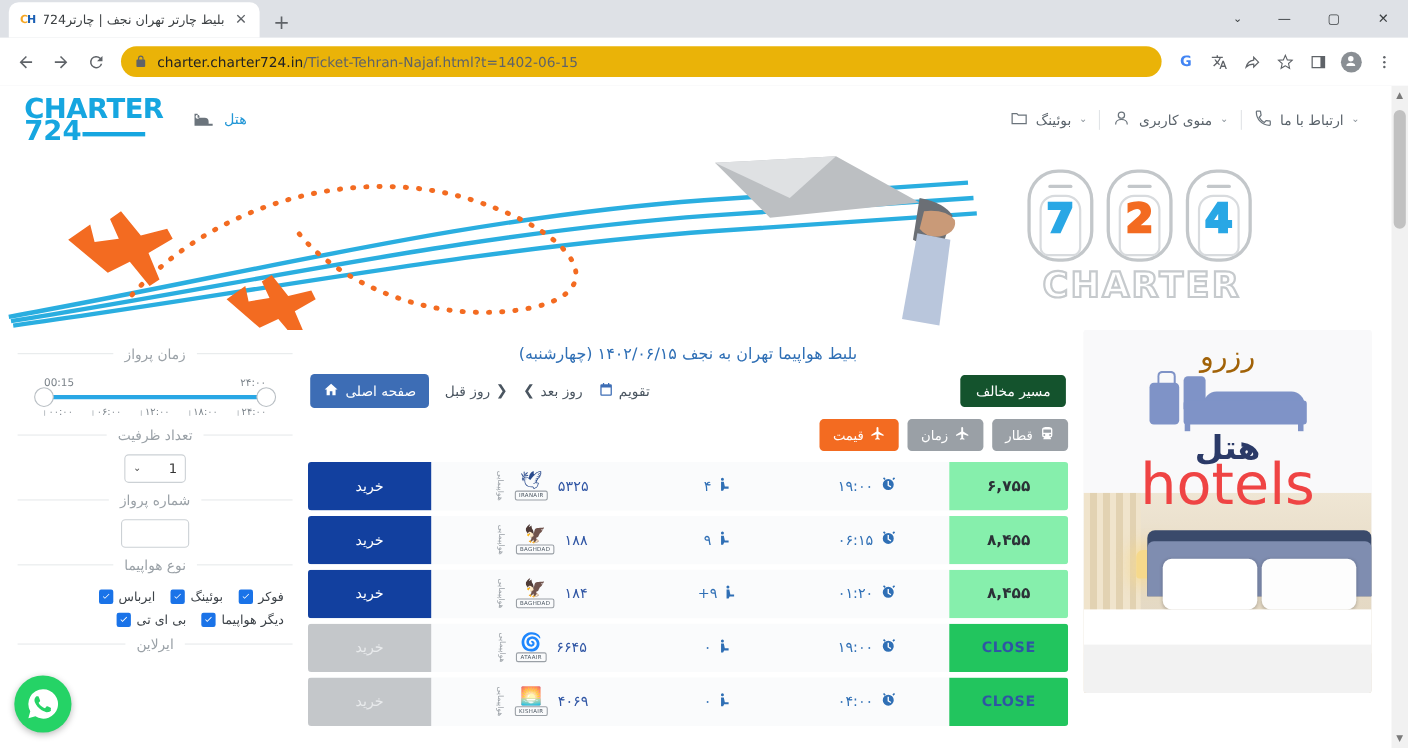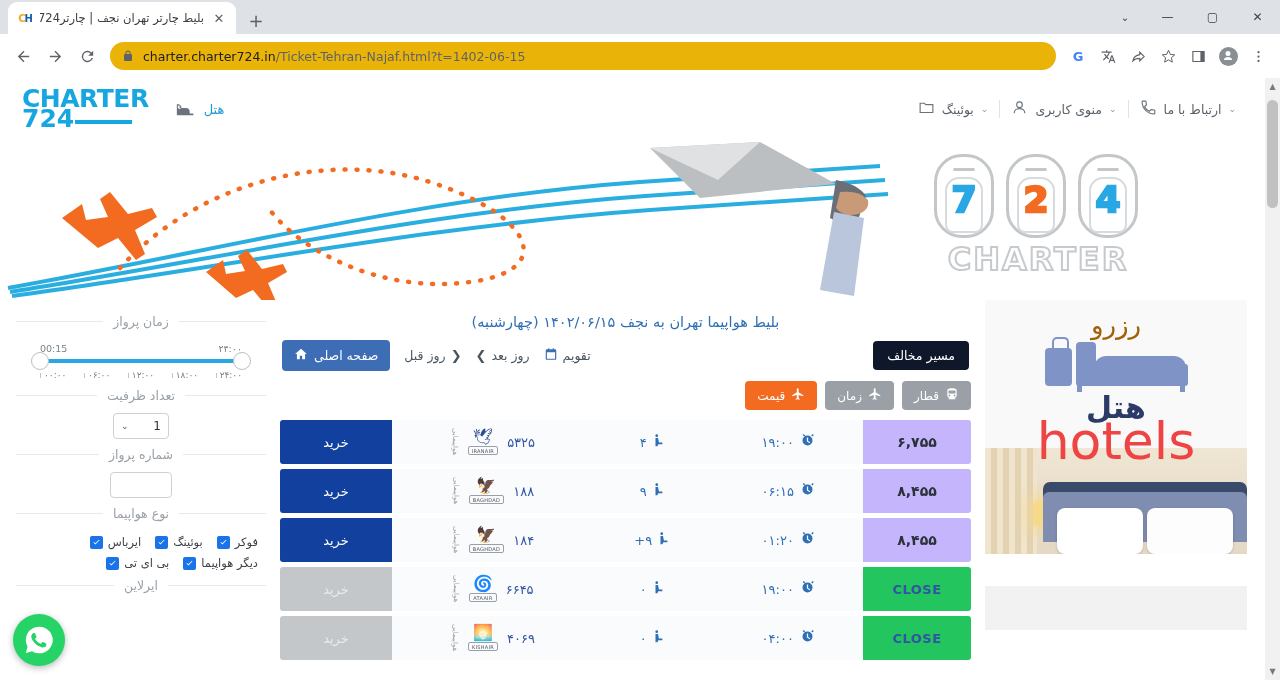--- a/index.html
+++ b/index.html
@@ -142,37 +142,37 @@
   .res-bar { display:flex; align-items:center; justify-content:space-between; padding: 2px 2px 10px; }
   .res-bar-right { display:flex; align-items:center; gap:14px; }
   .btn-home {
     background:#3d6db5; color:#fff; font-size:12.5px; border-radius:4px;
     padding: 7px 12px; display:flex; align-items:center; gap:6px; white-space:nowrap;
   }
   .btn-home svg { width:14px; height:14px; fill:#fff; }
   .lnk { color:#4a5560; font-size:12.5px; display:flex; align-items:center; gap:5px; white-space:nowrap; }
   .lnk .ar { color:#4a5560; font-size:13px; }
   .lnk svg { width:14px; height:14px; fill:#3d6db5; }
-  .btn-rev { background:#0f172a; color:#fff; font-size:12.5px; border-radius:4px; padding: 7px 14px; white-space:nowrap; }
+  .btn-rev { background:#14532d; color:#fff; font-size:12.5px; border-radius:4px; padding: 7px 14px; white-space:nowrap; }
 
   .sortbar { display:flex; justify-content:flex-start; gap:8px; padding: 0 0 10px 0; }
   .sortbtn {
     display:flex; align-items:center; gap:6px; border-radius:4px;
     padding: 6px 12px; font-size:12px; color:#fff; background:#9aa0a6; white-space:nowrap;
   }
   .sortbtn.active { background:#f36b21; }
   .sortbtn svg { width:14px; height:14px; fill:#fff; }
 
   
   .frow {
     display:flex; align-items:stretch; height:44px; margin-bottom:5px;
     background:#fafbfc; border-radius:3px; overflow:hidden;
   }
   .f-price {
-    width:108px; flex:0 0 108px; background:#c4b5fd; color:#2b3137;
+    width:108px; flex:0 0 108px; background:#86efac; color:#2b3137;
     display:flex; align-items:center; justify-content:center;
     font-size:14px; font-weight:bold;
   }
   .f-price.closed { background:#22c55e; color:#2f55a4; font-size:13px; letter-spacing:0.5px; direction:ltr; }
   .f-time { flex:1; display:flex; align-items:center; justify-content:center; gap:6px; color:#2f6fb5; font-size:13px; }
   .f-time svg { width:15px; height:15px; fill:#2f6fb5; }
   .f-seat { flex:0.8; display:flex; align-items:center; justify-content:center; gap:6px; color:#2f6fb5; font-size:13px; }
   .f-seat svg { width:15px; height:17px; fill:#2f6fb5; }
   .f-air { flex:1.35; display:flex; align-items:center; justify-content:center; gap:9px; }
   .f-num { color:#2f55a4; font-size:13px; }

